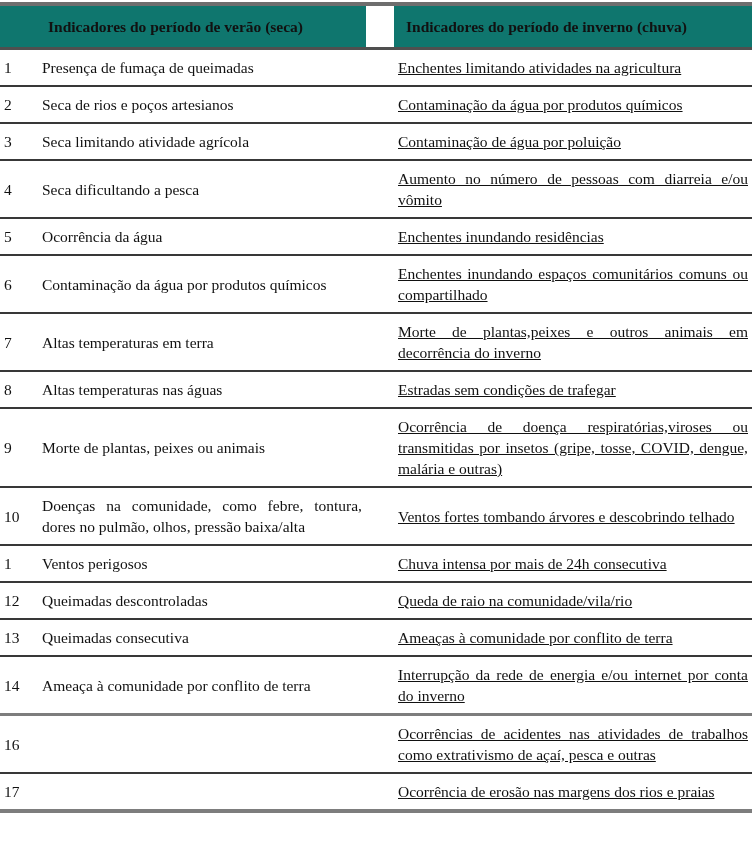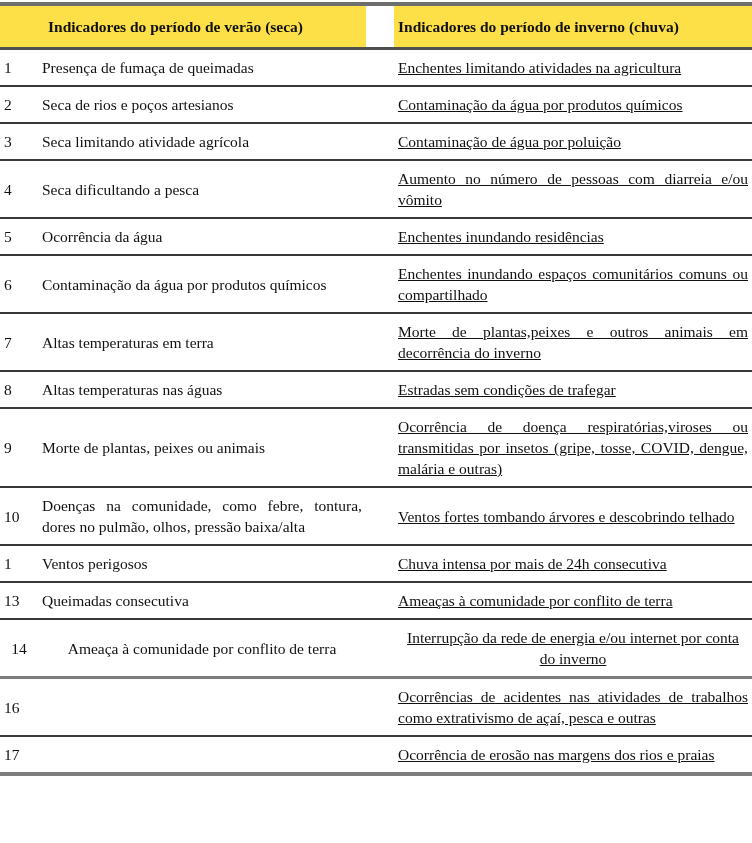--- a/index.html
+++ b/index.html
@@ -23,35 +23,35 @@
   }
   table.indicators td {
     vertical-align: middle;
     line-height: 21px;
     padding: 7px 4px;
     border-bottom: 2px solid #383838;
     overflow: hidden;
   }
   
   table.indicators thead td {
-    background: #fde047;
+    background: #0f766e;
     font-weight: bold;
     border-top: 4px solid #6e6e6e;
     border-bottom: 3px solid #4f4f4f;
     padding-top: 10px;
     padding-bottom: 10px;
   }
   table.indicators thead td.hgap {
     background: #ffffff;
   }
   table.indicators thead td.hverao {
     padding-left: 48px;
   }
   table.indicators thead td.hinverno {
-    padding-left: 4px;
+    padding-left: 12px;
   }
   
   td.num {
     padding-left: 11px;
     padding-right: 0;
   }
   td.c1 {
     text-align: justify;
     padding-left: 10px;
     padding-right: 6px;
@@ -61,21 +61,20 @@
     padding: 0;
   }
   td.c2 {
     text-align: justify;
     padding-left: 4px;
     padding-right: 6px;
     text-decoration: underline;
   }
   tr.sep-thick td {
     border-bottom: 3px solid #7d7d7d;
-    text-align: center;
   }
   tr.sep-bottom td {
     border-bottom: 4px solid #7d7d7d;
   }
 </style>
 </head>
 <body>
 
 <div class="page">
 
@@ -154,20 +153,26 @@
         <td class="gap"></td>
         <td class="c2">Ventos fortes tombando árvores e descobrindo telhado</td>
       </tr>
       <tr>
         <td class="num">1</td>
         <td class="c1">Ventos perigosos</td>
         <td class="gap"></td>
         <td class="c2">Chuva intensa por mais de 24h consecutiva</td>
       </tr>
       <tr>
+        <td class="num">12</td>
+        <td class="c1">Queimadas descontroladas</td>
+        <td class="gap"></td>
+        <td class="c2">Queda de raio na comunidade/vila/rio</td>
+      </tr>
+      <tr>
         <td class="num">13</td>
         <td class="c1">Queimadas consecutiva</td>
         <td class="gap"></td>
         <td class="c2">Ameaças à comunidade por conflito de terra</td>
       </tr>
       <tr class="sep-thick">
         <td class="num">14</td>
         <td class="c1">Ameaça à comunidade por conflito de terra</td>
         <td class="gap"></td>
         <td class="c2">Interrupção da rede de energia e/ou internet por conta do inverno</td>

